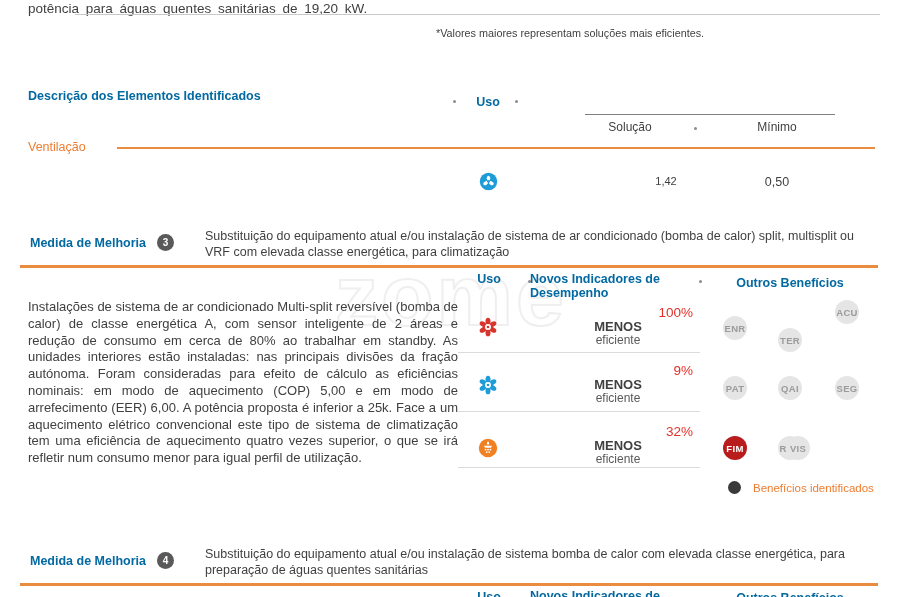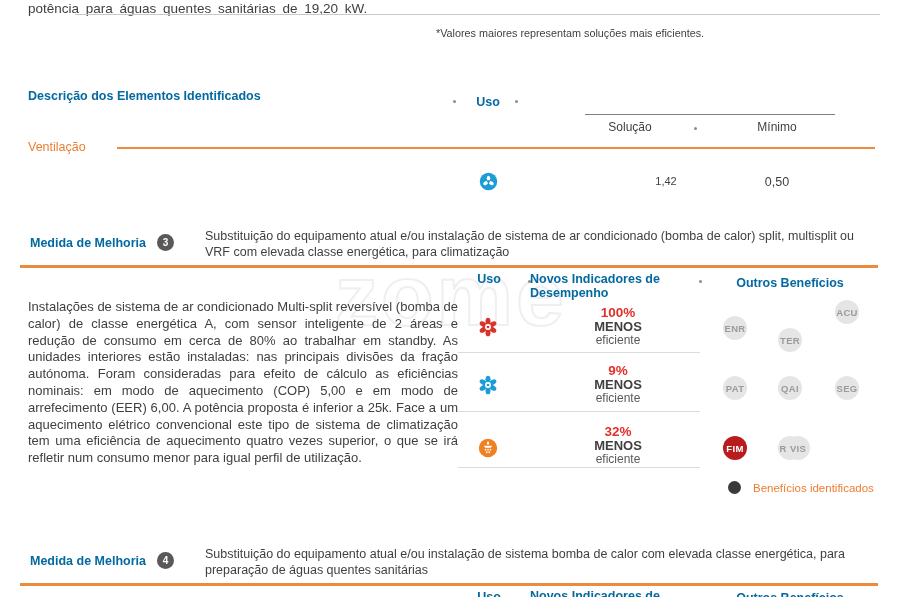--- a/index.html
+++ b/index.html
@@ -20,21 +20,21 @@
     position:absolute;width:17px;height:17px;border-radius:50%;background:#595959;
     color:#fff;font-size:10px;font-weight:bold;display:flex;align-items:center;justify-content:center;
   }
   .pill{
     position:absolute;width:24px;height:24px;border-radius:50%;background:#E5E5E5;
     color:#9B9B9B;font-size:9.5px;font-weight:bold;letter-spacing:.3px;
     display:flex;align-items:center;justify-content:center;
   }
   .pill.dark{background:#b91c1c;color:#fff;}
   .ind-text{position:absolute;width:150px;left:543px;text-align:center;}
-  .ind-text .pct{font-size:13.5px;font-weight:bold;color:#E2312A;line-height:14px;}
+  .ind-text .pct{font-size:13.5px;font-weight:normal;color:#E2312A;line-height:14px;text-align:right;}
   .ind-text .menos{font-size:13px;font-weight:bold;color:#404040;line-height:14px;}
   .ind-text .efic{font-size:12px;color:#595959;line-height:12px;}
   .watermark{
     position:absolute;left:335px;top:246px;font-size:86px;font-weight:bold;letter-spacing:3px;
     color:transparent;-webkit-text-stroke:2px #EFEFEF;user-select:none;
   }
   .legend-dot{position:absolute;width:13px;height:13px;border-radius:50%;background:#3A3A3A;}
   .hdr-ind{position:absolute;width:150px;line-height:14px;font-size:12.5px;}
   sup.unit{font-size:8px;}
 </style>

